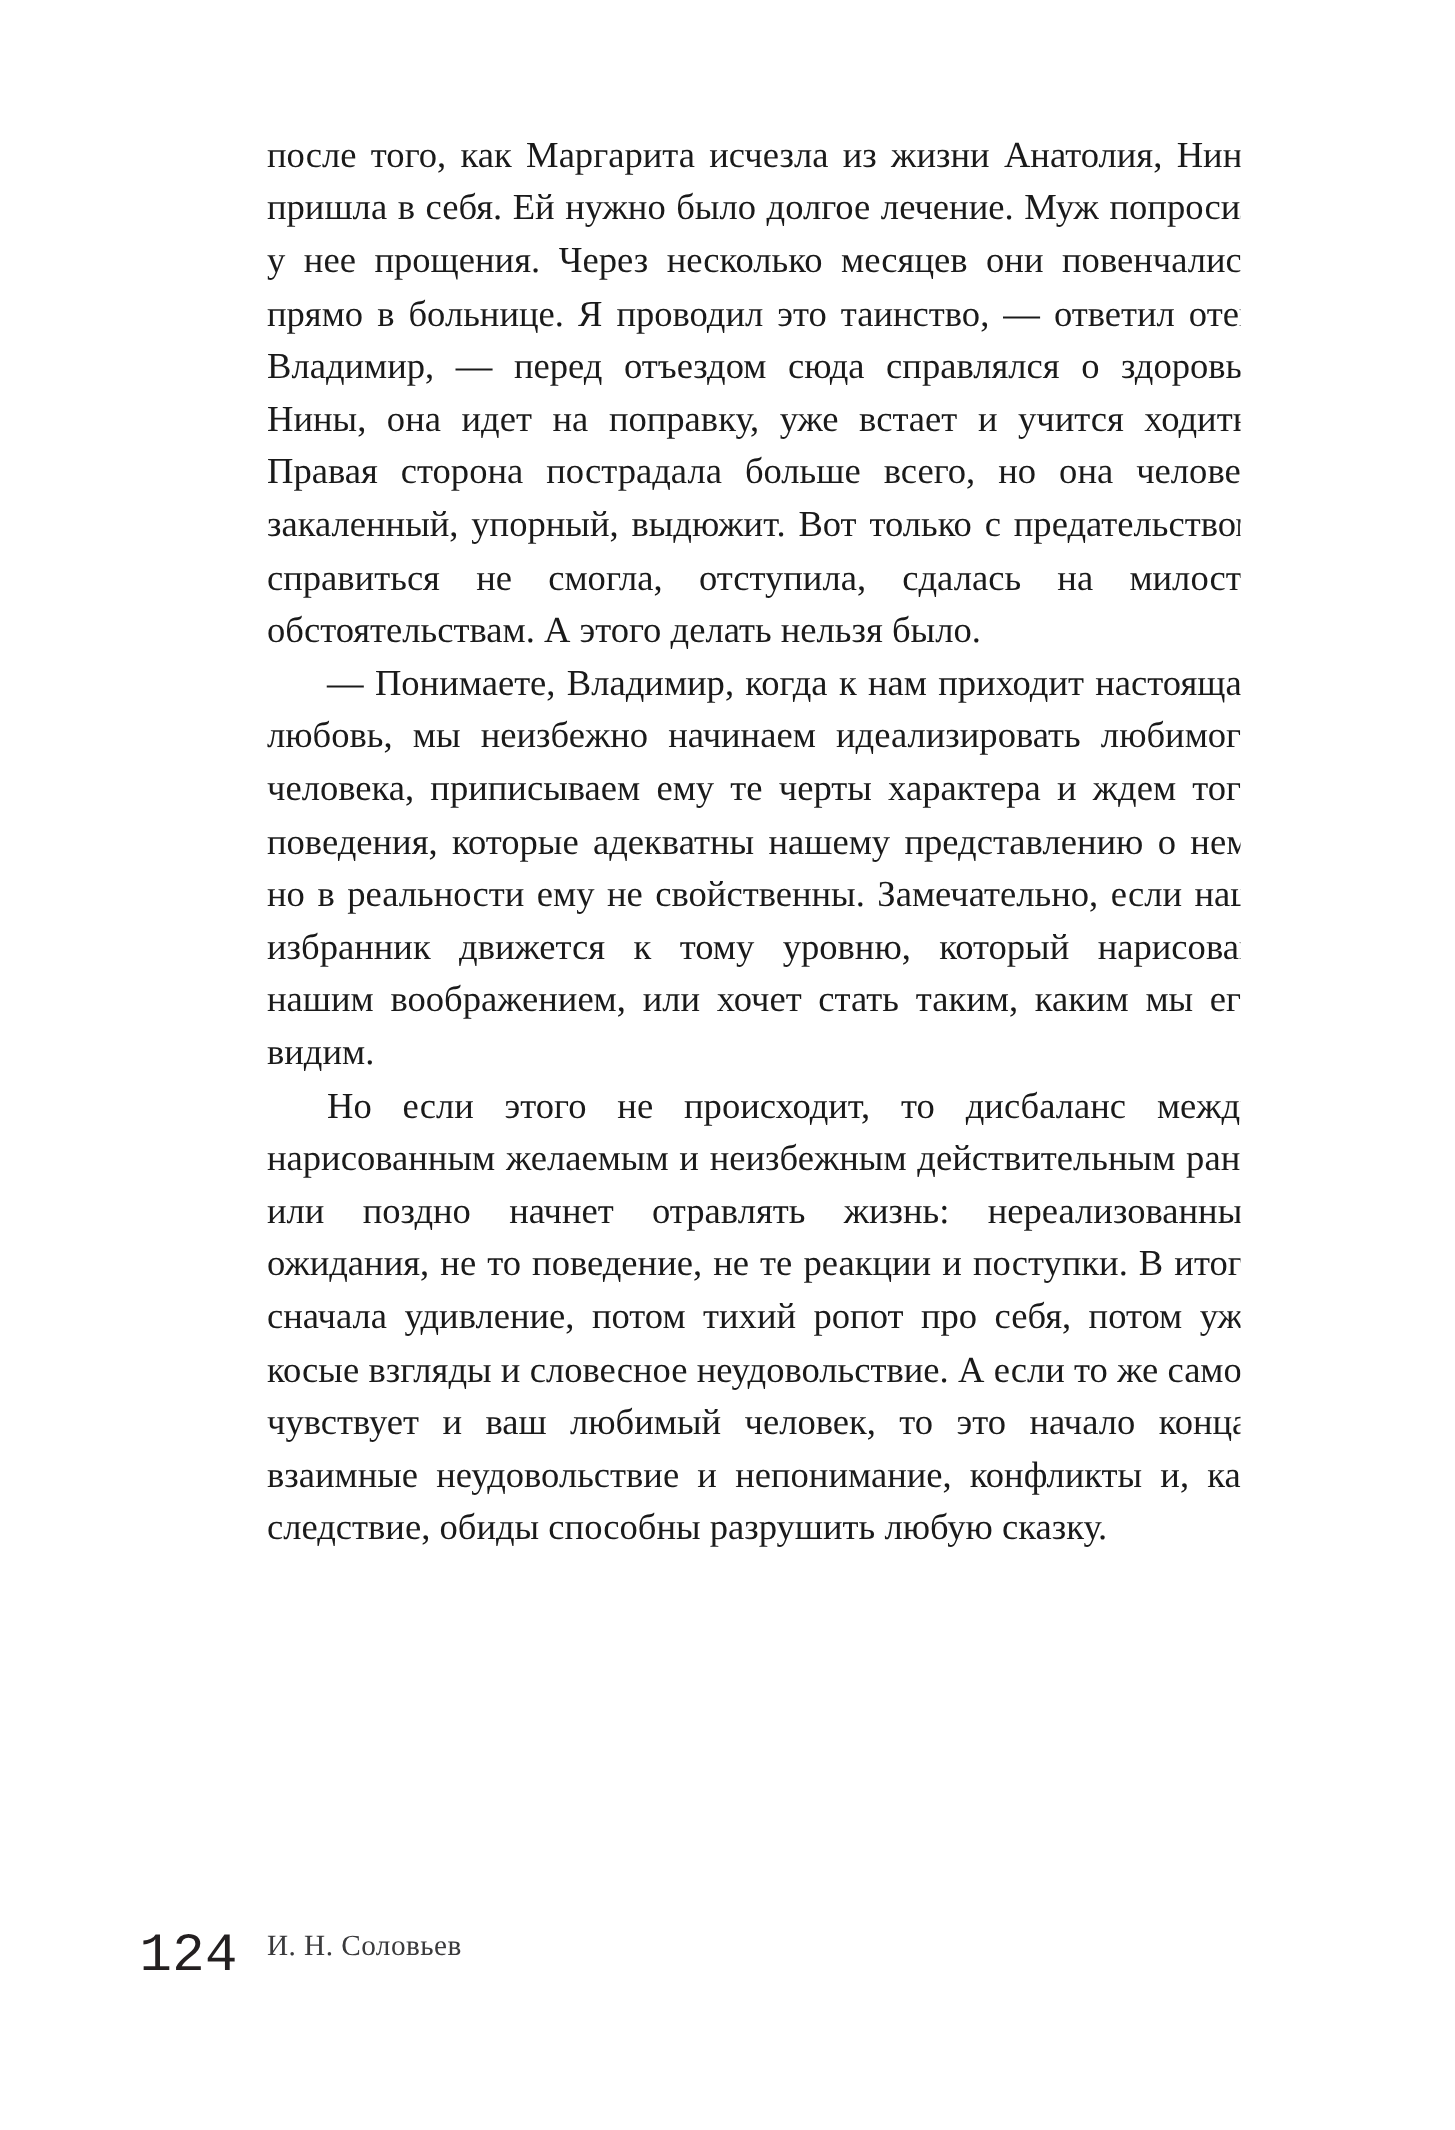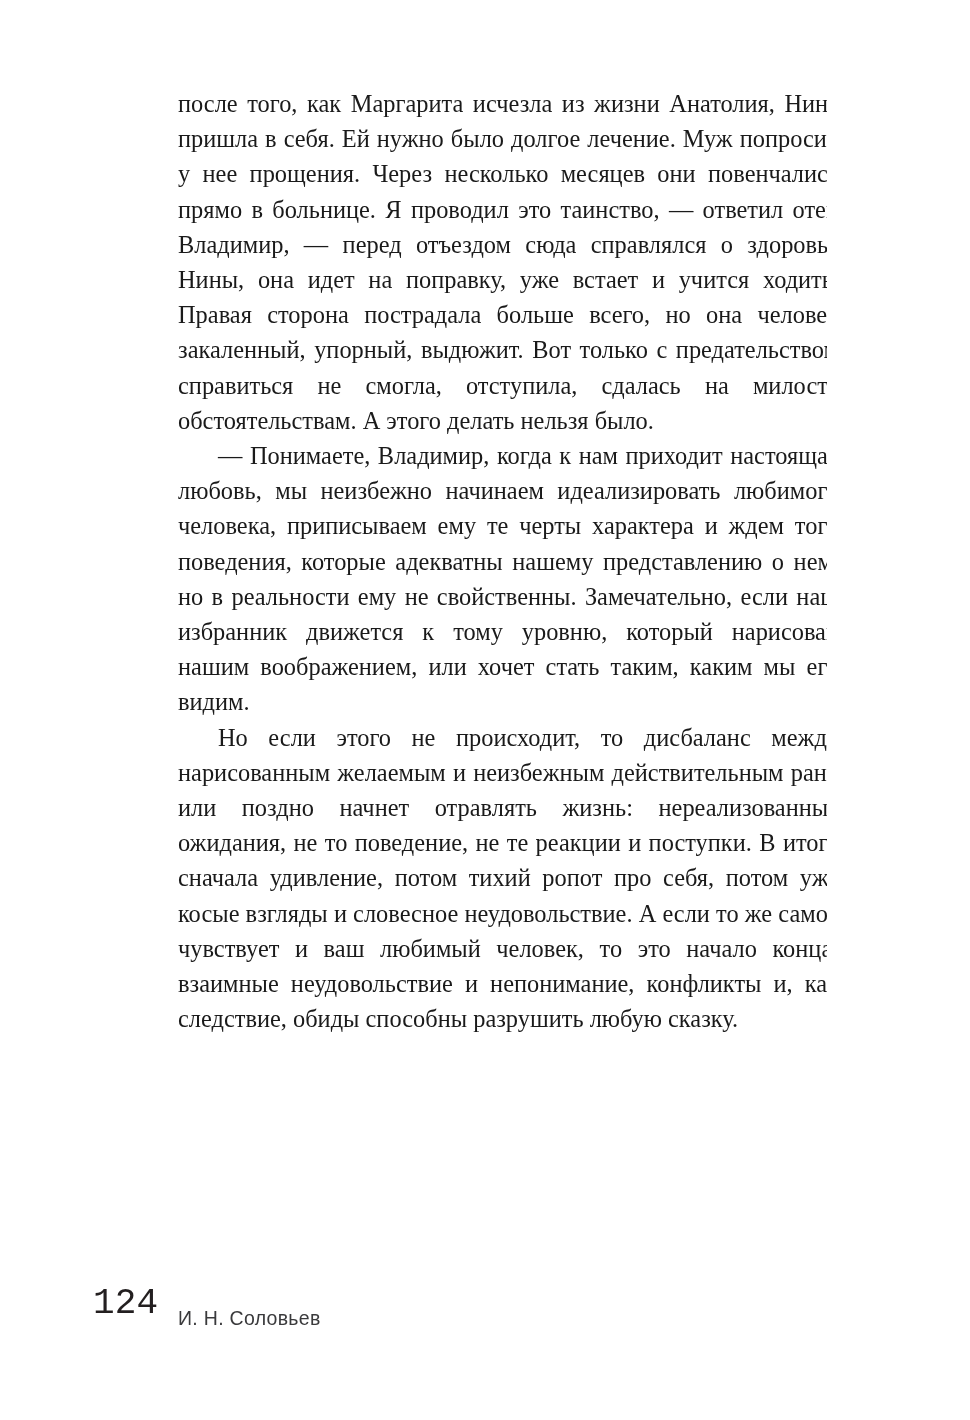--- a/index.html
+++ b/index.html
@@ -58,22 +58,22 @@
     font-family: Liberation Mono, monospace;
     font-size: 36px;
     font-weight: 400;
     color: #231f20;
     letter-spacing: 0.2px;
   }
 
   .running-head {
     position: absolute;
     left: 157px;
-    top: 24px;
-    font-family: Liberation Sans, sans-serif;
+    top: 4px;
+    font-family: Liberation Serif, serif;
     font-size: 19.5px;
     font-weight: 400;
     color: #3a3a3c;
     letter-spacing: 0.3px;
     white-space: nowrap;
   }
 </style>
 </head>
 <body>
 

